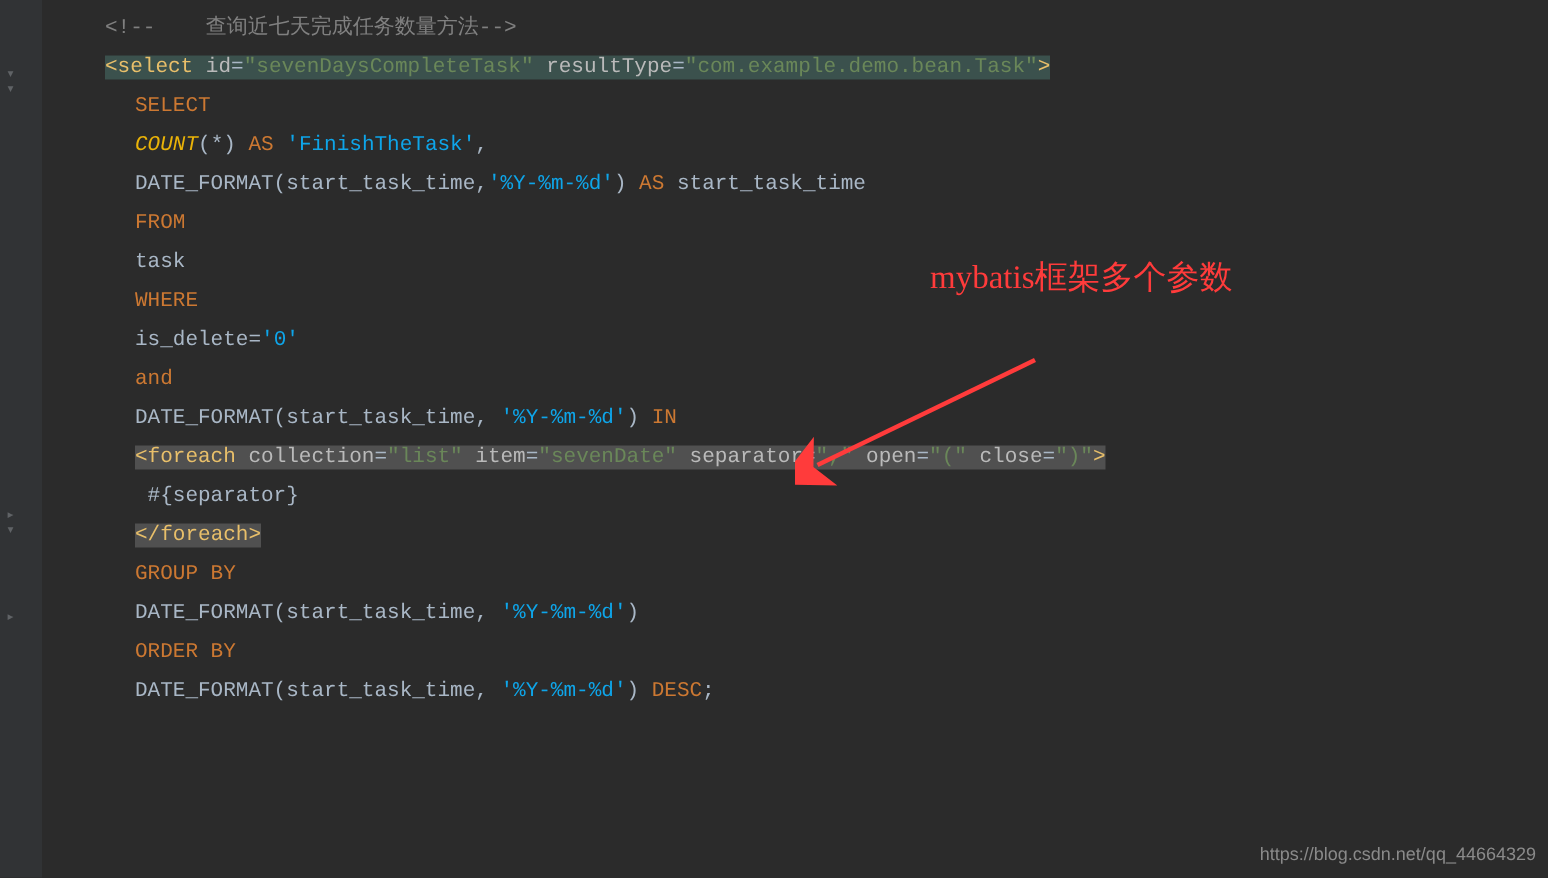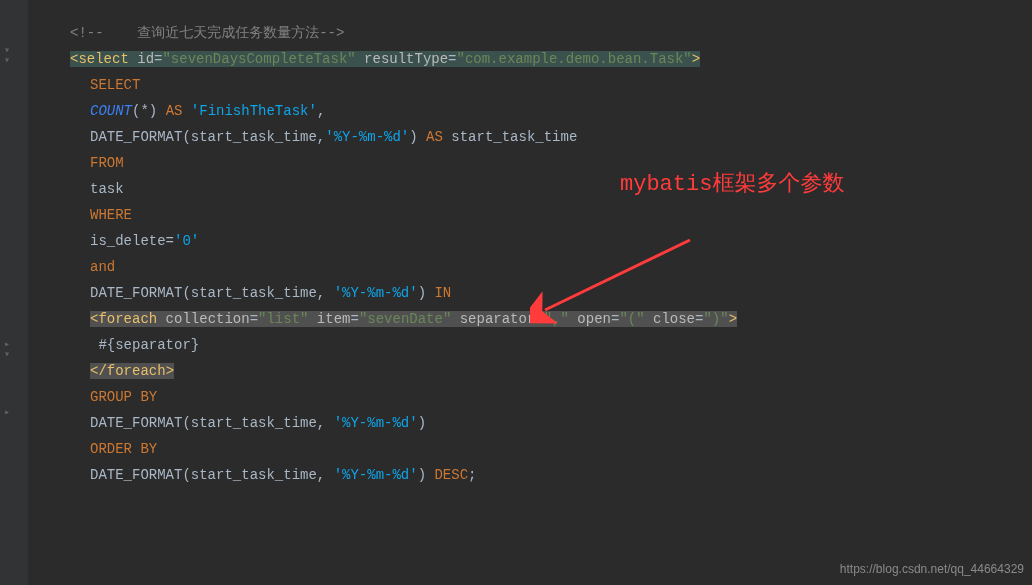--- a/index.html
+++ b/index.html
@@ -26,52 +26,52 @@
   position: absolute;
   left: 4px;
   width: 14px;
   height: 14px;
   color: #606366;
   font-size: 10px;
 }
 .code-area {
   position: absolute;
   left: 30px;
-  top: 14px;
+  top: 0;
   right: 0;
   padding: 6px 0;
 }
 .line {
   white-space: pre;
   height: 26px;
   line-height: 26px;
 }
 .indent1 { padding-left: 40px; }
 .indent2 { padding-left: 60px; }
 .comment-tag { color: #808080; }
 .comment-text { color: #808080; }
 .tag-bracket { color: #e8bf6a; }
 .tag-name { color: #e8bf6a; }
 .attr-name { color: #bababa; }
 .attr-eq { color: #a9b7c6; }
 .attr-value { color: #6a8759; }
 .keyword { color: #cc7832; }
-.keyword-italic { color: #3b82f6; font-style: italic; }
+.keyword-italic { color: #eab308; font-style: italic; }
 .string { color: #0ea5e9; }
 .func { color: #a9b7c6; }
 .paren { color: #a9b7c6; }
 .star { color: #a9b7c6; }
 .plain { color: #a9b7c6; }
 .hl-yellow { background: #505050; }
 .tag-match { background: #3b514d; }
 .annotation {
   position: absolute;
   color: #ff3b3b;
   font-size: 22px;
-  font-family: Liberation Mono, monospace;
+  font-family: Liberation Serif, serif;
   line-height: 1.4;
 }
 .arrow-svg {
   position: absolute;
   pointer-events: none;
 }
 .watermark {
   position: absolute;
   right: 8px;
   bottom: 4px;

